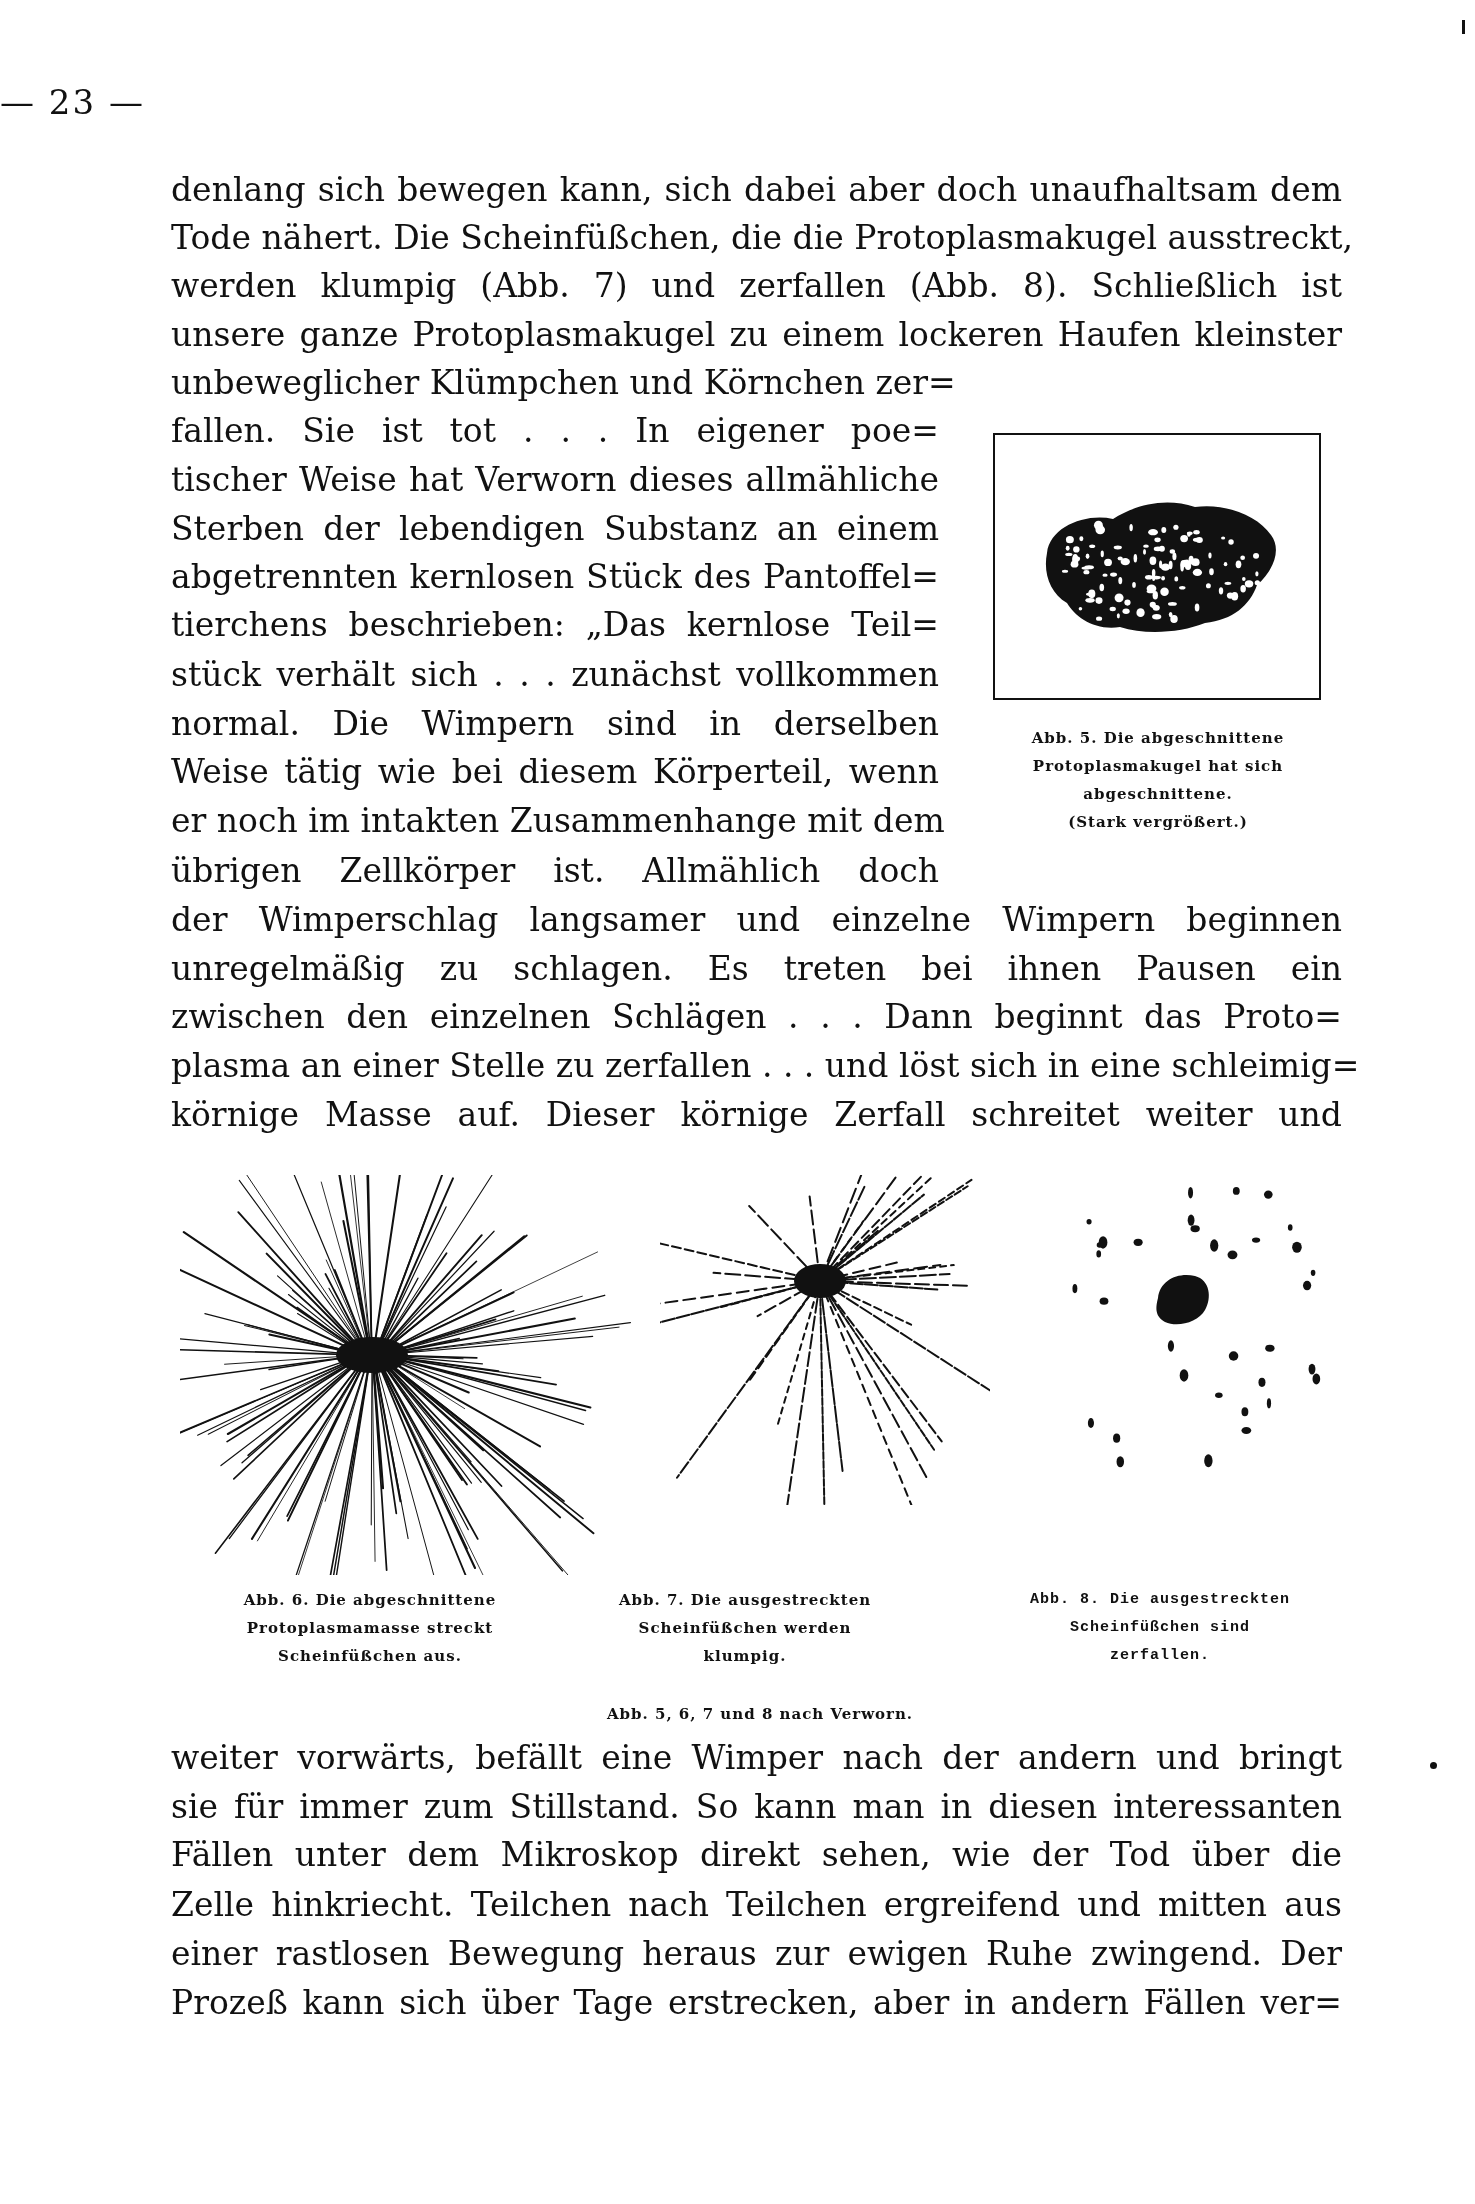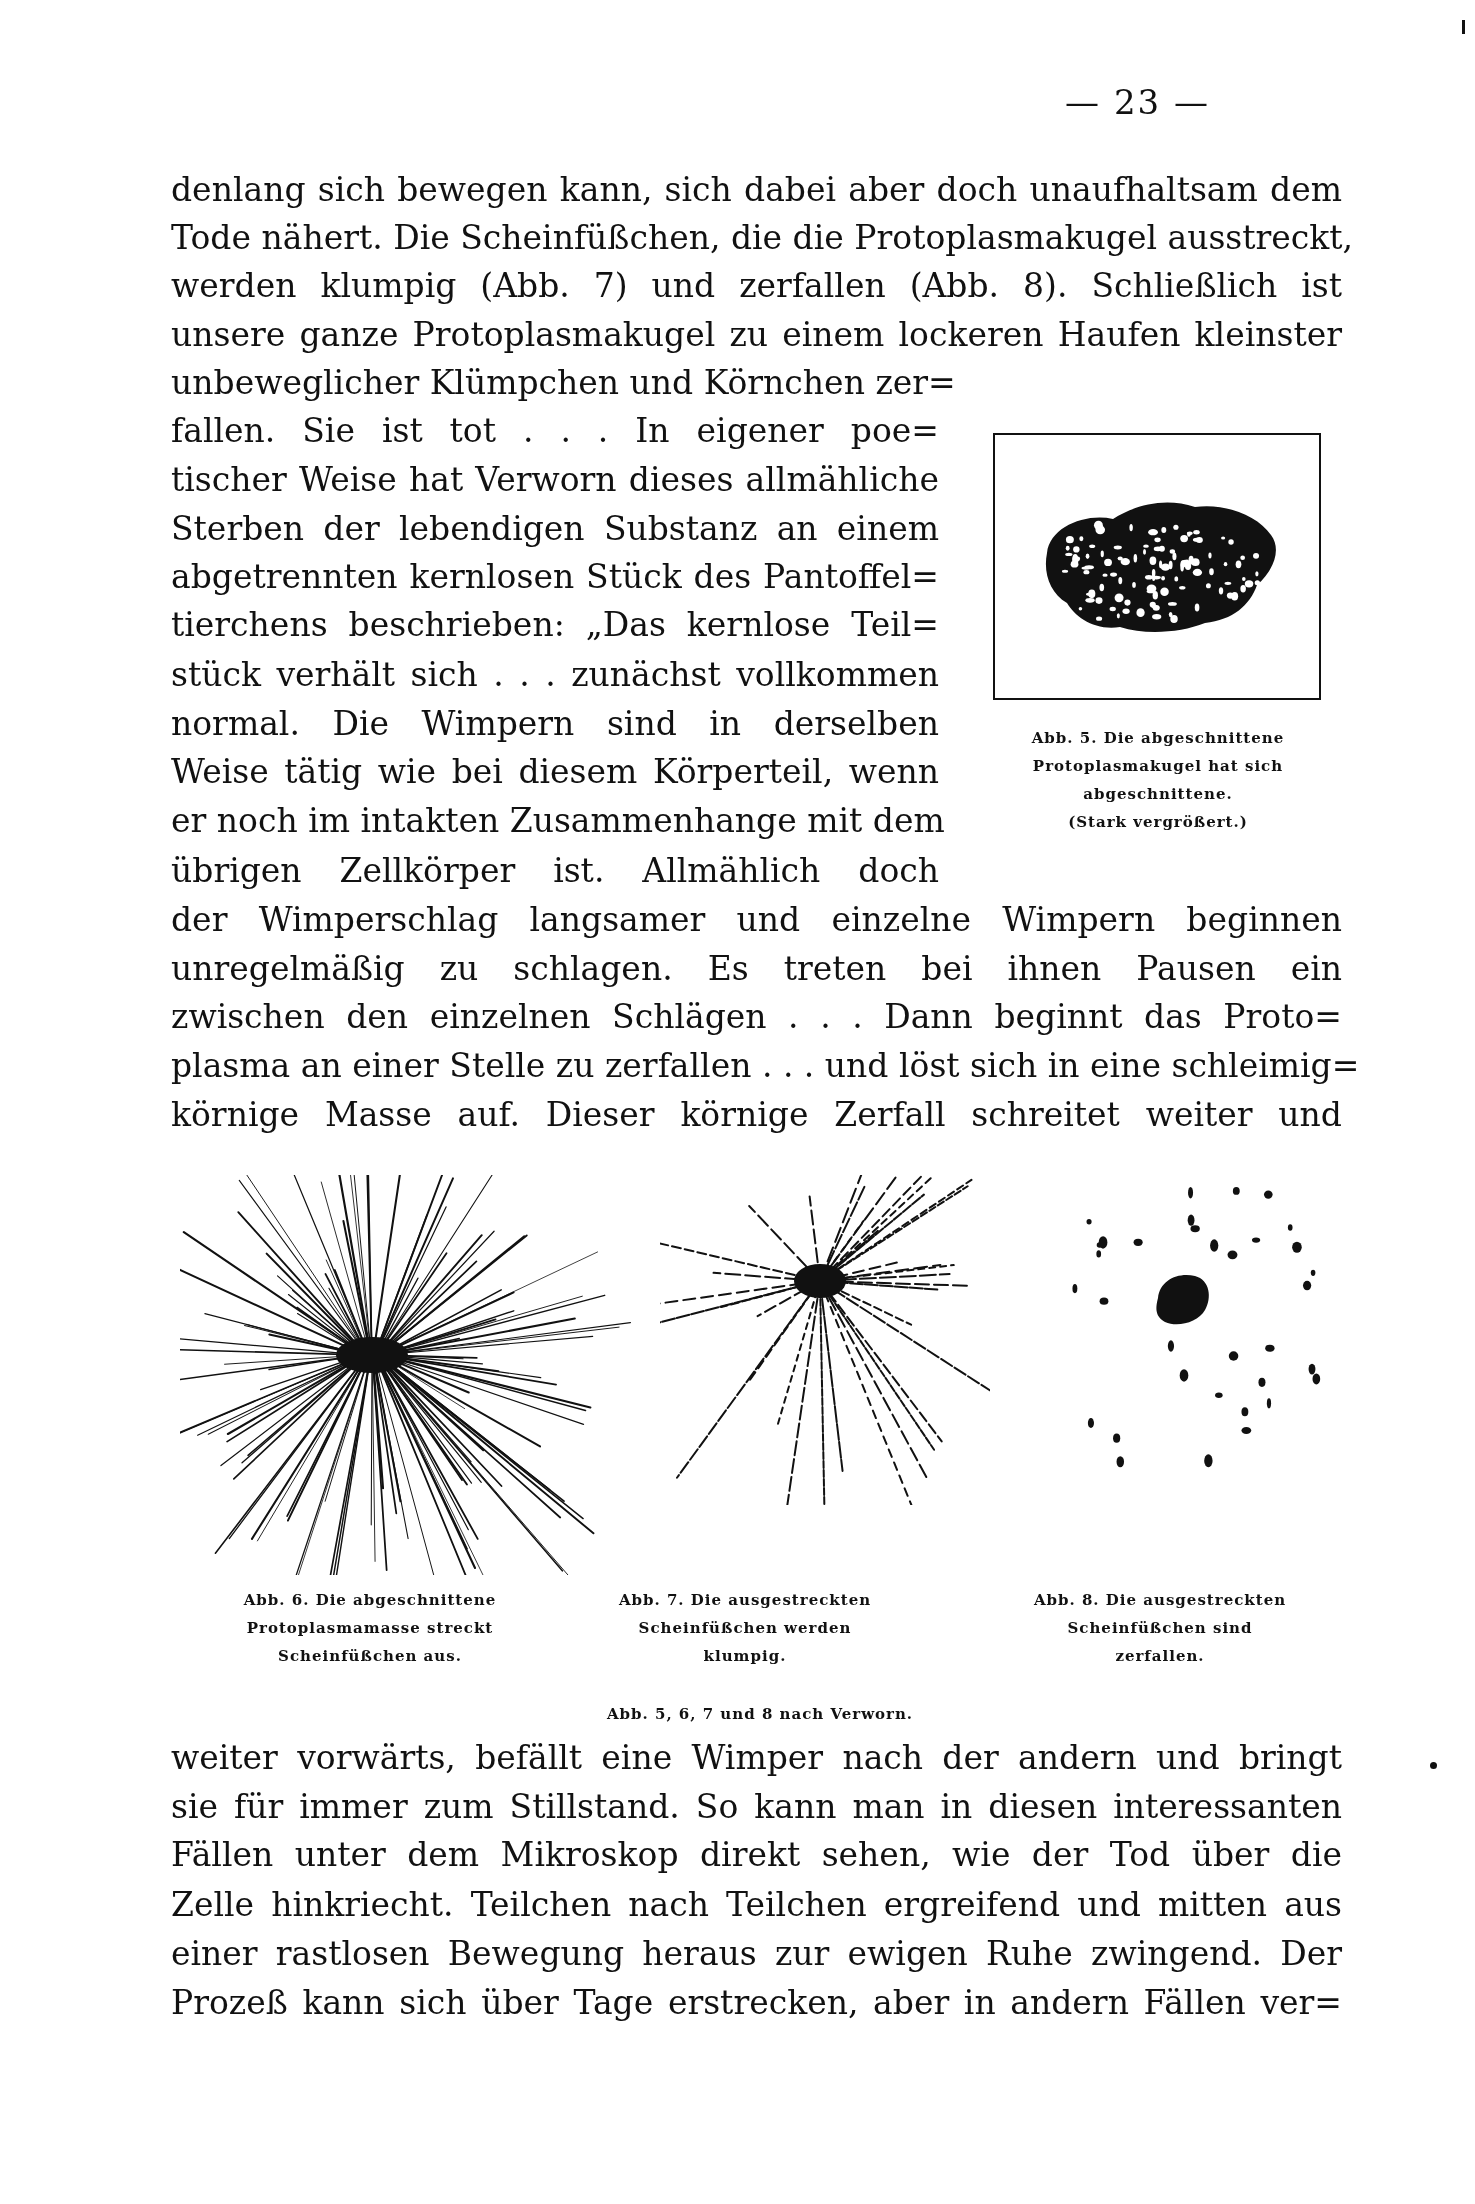--- a/index.html
+++ b/index.html
@@ -1,18 +1,18 @@
 <!DOCTYPE html>
 <html><head>
 <meta charset="utf-8">
 <style>
   html, body { margin:0; padding:0; background:#ffffff; }
   body { width:1475px; height:2204px; position:relative; overflow:hidden;
          font-family:"DejaVu Serif", serif; color:#111; }
-  .pagenum { position:absolute; top:82px; left:0; width:1210px; text-align:right;
+  .pagenum { position:absolute; top:82px; left:0; width:1210px; text-align:left;
              font-size:34px; letter-spacing:2px; }
   .line { position:absolute; left:171px; height:44px; font-size:33px; line-height:44px;
           white-space:nowrap; text-align:justify; text-align-last:justify; overflow:visible; }
   .line.full { width:1171px; }
   .line.narrow { width:768px; }
   .fig5-box { position:absolute; left:993px; top:433px; width:328px; height:267px;
               border:2px solid #111; box-sizing:border-box; }
   .fig5-box svg { position:absolute; left:0; top:0; }
   .cap { position:absolute; font-size:15px; line-height:28px; text-align:center;
          font-weight:bold; letter-spacing:1px; white-space:nowrap; }
@@ -386,21 +386,21 @@
 <div class="cap" style="left:160px;top:1586px;width:420px;">
   <span>Abb. 6. Die abgeschnittene</span>
   <span>Protoplasmamasse streckt</span>
   <span>Scheinfüßchen aus.</span>
 </div>
 <div class="cap" style="left:555px;top:1586px;width:380px;">
   <span>Abb. 7. Die ausgestreckten</span>
   <span>Scheinfüßchen werden</span>
   <span>klumpig.</span>
 </div>
-<div class="cap" style="left:970px;top:1586px;width:380px;">
+<div class="cap" style="left:970px;top:1586px;width:380px;font-family:Liberation Mono, monospace;">
   <span>Abb. 8. Die ausgestreckten</span>
   <span>Scheinfüßchen sind</span>
   <span>zerfallen.</span>
 </div>
 <div class="cap" style="left:520px;top:1676px;width:480px;margin-top:24px;">
   <span>Abb. 5, 6, 7 und 8 nach Verworn.</span>
 </div>
 
 <div>
   <div class="line full" style="top:1736px">weiter vorwärts, befällt eine Wimper nach der andern und bringt</div>

